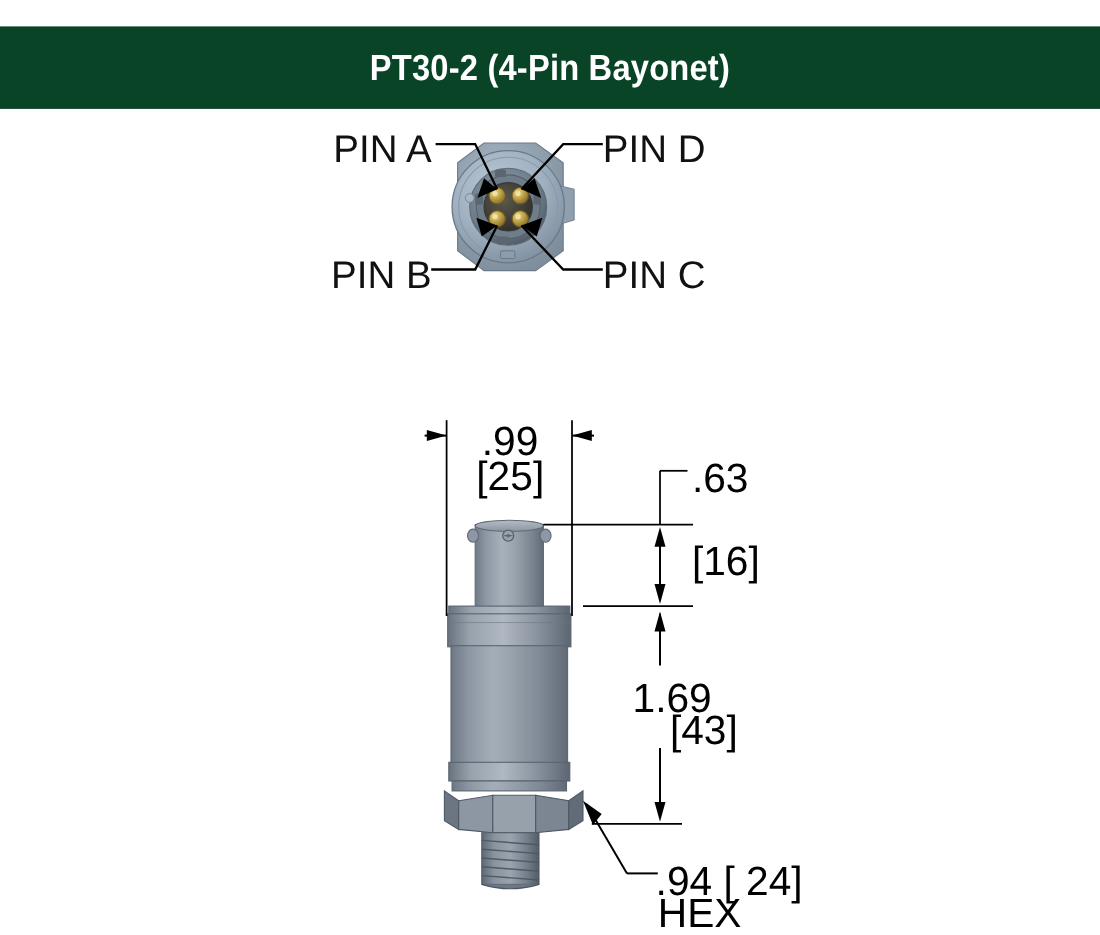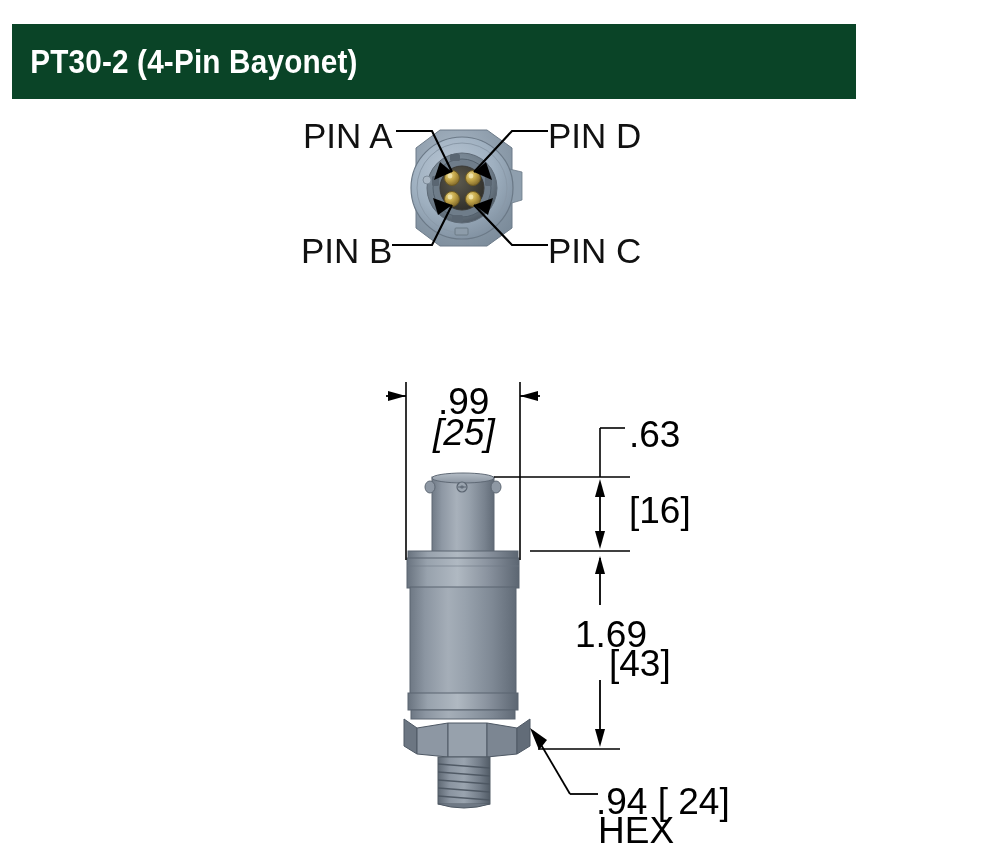--- a/index.html
+++ b/index.html
@@ -13,25 +13,26 @@
     overflow: hidden;
   }
   #page {
     position: absolute; inset: 0;
     width: 1000px; height: 850px;
     background: #ffffff;
   }
   
   .banner {
     position: absolute;
-    left: 12px; top: 24px;
-    width: 844px; height: 75px;
+    left: 0; top: 24px;
+    width: 1000px; height: 75px;
     background: #0a4427;
     display: flex;
     align-items: center;
+    justify-content: center;
   }
   .banner-title {
     color: #ffffff;
     font-family: "Liberation Sans Narrow", "Liberation Sans", sans-serif;
     font-size: 33px;
     font-weight: bold;
     letter-spacing: 0.2px;
     transform: scaleX(0.90);
     white-space: nowrap;
   }
@@ -268,21 +269,21 @@
       <polygon points="530,728 547,740 539,750"></polygon>
     </g>
   </svg>
 
   <div class="pin-label" style="left:303px; top:116px;">PIN A</div>
   <div class="pin-label" style="left:548px; top:116px;">PIN D</div>
   <div class="pin-label" style="left:301px; top:231px;">PIN B</div>
   <div class="pin-label" style="left:548px; top:231px;">PIN C</div>
 
   <div class="dim-text" style="left:438px; top:381px; text-align:left;">.99</div>
-  <div class="dim-text" style="left:433px; top:412px; text-align:left;font-style:italic;">[25]</div>
+  <div class="dim-text" style="left:433px; top:412px; text-align:left;">[25]</div>
 
   <div class="dim-text" style="left:629px; top:414px;">.63</div>
   <div class="dim-text" style="left:629px; top:442px;margin-top:48px;">[16]</div>
 
   <div class="dim-text" style="left:575px; top:614px;">1.69</div>
   <div class="dim-text" style="left:577px; top:643px;margin-left:32px;">[43]</div>
 
   <div class="dim-text" style="left:596px; top:781px;">.94 [ 24]</div>
   <div class="dim-text" style="left:598px; top:810px;">HEX</div>
 

